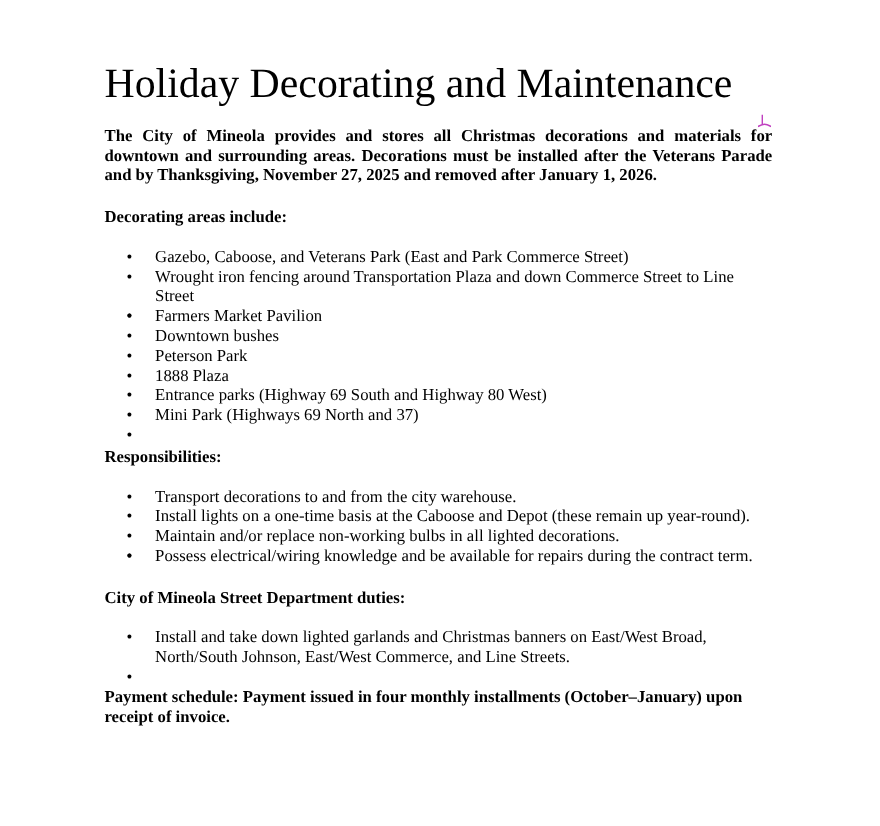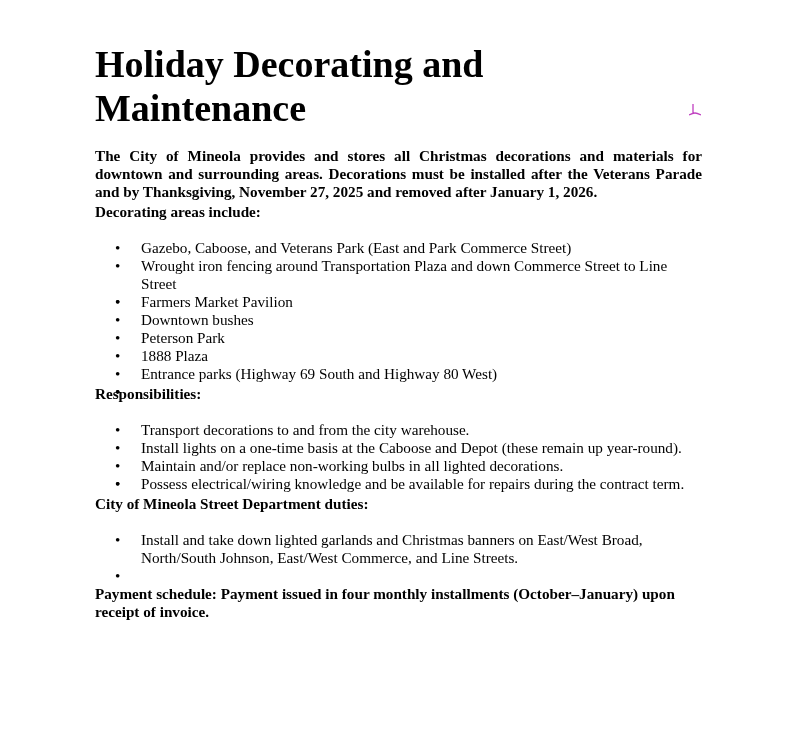--- a/index.html
+++ b/index.html
@@ -3,26 +3,26 @@
 <meta charset="utf-8">
 <style>
   html, body { margin: 0; padding: 0; background: #ffffff; }
   body { width: 800px; height: 751px; overflow: hidden; position: relative; }
   .page {
     position: absolute; left: 95px; top: 38px; width: 607px;
     font-family: "Liberation Serif", "DejaVu Serif", serif;
     color: #000; font-size: 15.2px; line-height: 18px;
   }
   h1 {
-    margin: 4px 0 17px 0; font-size: 38px; line-height: 44px; font-weight: bold;
+    margin: 16px 0 17px 0; font-size: 38px; line-height: 44px; font-weight: normal;
     letter-spacing: 0px;
   }
   p { margin: 0; font-weight: bold; }
   .justify { text-align: justify; text-align-last: left; }
-  .section-heading { font-weight: bold; margin-top: 2px; margin-bottom: 18px; }
+  .section-heading { font-weight: bold; margin-top: 20px; margin-bottom: 18px; }
   ul { margin: 0; padding: 0; list-style: none; }
   ul li { position: relative; padding-left: 46px; }
   ul li .bullet { position: absolute; left: 20px; top: 0; }
   .payment { margin-top: 18px; }
   .cursor {
     position: absolute; left: 689px; top: 104px; width: 12px; height: 14px;
   }
 </style>
 </head>
 <body>
@@ -34,21 +34,21 @@
   <p class="section-heading">Decorating areas include:</p>
   <ul>
       <li><span class="bullet">•</span><span>Gazebo, Caboose, and Veterans Park (East and Park Commerce Street)</span></li>
       <li><span class="bullet">•</span><span>Wrought iron fencing around Transportation Plaza and down Commerce Street to Line Street</span></li>
       <li><span class="bullet">•</span></li>
       <li><span class="bullet">•</span><span>Farmers Market Pavilion</span></li>
       <li><span class="bullet">•</span><span>Downtown bushes</span></li>
       <li><span class="bullet">•</span><span>Peterson Park</span></li>
       <li><span class="bullet">•</span><span>1888 Plaza</span></li>
       <li><span class="bullet">•</span><span>Entrance parks (Highway 69 South and Highway 80 West)</span></li>
-      <li><span class="bullet">•</span></li>
+      <li><span class="bullet">•</span><span>Mini Park (Highways 69 North and 37)</span></li>
       <li><span class="bullet">•</span></li>
     </ul>
 
   <p class="section-heading">Responsibilities:</p>
   <ul>
       <li><span class="bullet">•</span><span>Transport decorations to and from the city warehouse.</span></li>
       <li><span class="bullet">•</span><span>Install lights on a one-time basis at the Caboose and Depot (these remain up year-round).</span></li>
       <li><span class="bullet">•</span><span>Maintain and/or replace non-working bulbs in all lighted decorations.</span></li>
       <li><span class="bullet">•</span></li>
       <li><span class="bullet">•</span><span>Possess electrical/wiring knowledge and be available for repairs during the contract term.</span></li>

